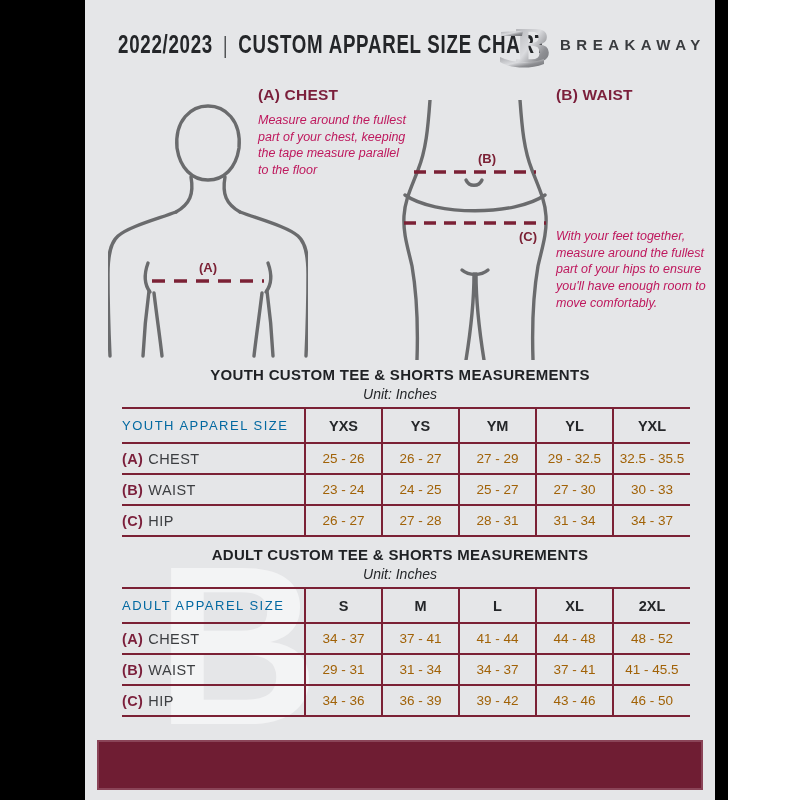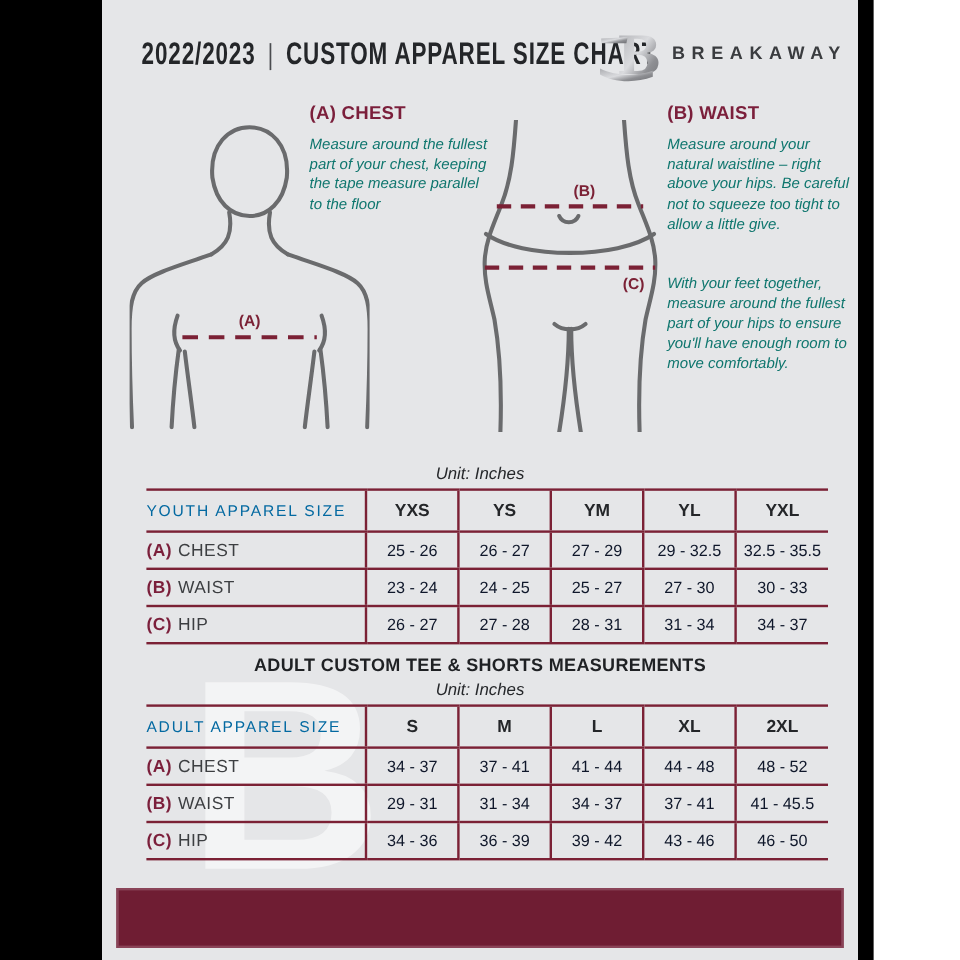--- a/index.html
+++ b/index.html
@@ -16,21 +16,21 @@
     transform:scaleX(0.72);transform-origin:left center;
     font-weight:700;font-size:26px;color:#242629;letter-spacing:1px;}
   .hdr-left .divider{font-weight:400;color:#4a4c4f;padding:0 14px;font-size:24px;}
   .brand{position:absolute;left:560px;top:36px;font-weight:700;font-size:15px;
     letter-spacing:5.5px;color:#3A3C3F;}
   .logo{position:absolute;left:498px;top:19px;}
 
   
   .instr{position:absolute;color:#7B1F3B;}
   .instr h3{margin:0;font-size:15.5px;font-weight:700;letter-spacing:0.2px;color:#7B1F3B;}
-  .instr p{margin:8px 0 0 0;font-size:12.5px;font-style:italic;line-height:1.33;color:#0f766e;}
+  .instr p{margin:8px 0 0 0;font-size:12.5px;font-style:italic;line-height:1.33;color:#be185d;}
   .instr.a{left:258px;top:86px;width:148px;}
   .instr.b{left:556px;top:86px;width:152px;}
   .instr.c{left:556px;top:220px;width:156px;}
 
   .fig{position:absolute;}
   .fig.upper{left:108px;top:78px;}
   .fig.lower{left:390px;top:100px;}
 
   
   .sec-title{position:absolute;left:85px;width:630px;text-align:center;
@@ -44,21 +44,21 @@
   table.size th,table.size td{border-top:2px solid #7B2135;border-bottom:2px solid #7B2135;
     padding:0;vertical-align:middle;}
   table.size th+th,table.size td+td{border-left:2px solid #7B2135;margin-top:36px;}
   table.size thead tr{height:35px;}
   table.size tbody tr{height:31px;}
   th.sizecorner{text-align:left;padding-left:16px;font-weight:400;font-size:13px;
     letter-spacing:1.5px;color:#0369a1;}
   th.sizehead{font-weight:700;font-size:14.5px;color:#242629;text-align:center;}
   td.rowlabel{text-align:left;padding-left:16px;font-size:14.5px;color:#3C3E41;letter-spacing:0.4px;}
   td.rowlabel .pfx{color:#7B1F3B;font-weight:700;margin-right:5px;}
-  td.val{text-align:center;font-size:13.5px;color:#0f172a;}
+  td.val{text-align:center;font-size:13.5px;color:#a16207;}
 
   .watermark{position:absolute;left:156px;top:533px;font-size:226px;line-height:1;
     font-weight:700;color:rgba(255,255,255,0.55);z-index:1;user-select:none;}
 
   .footer-bar{position:absolute;left:97px;top:740px;width:602px;height:46px;
     background:#6F1D33;border:2px solid #8A4458;z-index:2;}
 </style>
 </head>
 <body>
 
@@ -119,28 +119,28 @@
     <path d="M 14 123 L 156 123" stroke="#7B2135" stroke-width="3.4" stroke-dasharray="12 8" fill="none"></path>
     <text x="138" y="141" text-anchor="middle" font-size="13" font-weight="bold" fill="#7B2135">(C)</text>
   </svg>
 
   <div class="instr a">
     <h3>(A) CHEST</h3>
     <p>Measure around the fullest part of your chest, keeping the tape measure parallel to the floor</p>
   </div>
   <div class="instr b">
     <h3>(B) WAIST</h3>
-    <p>Measure around your natural waistline – right above your hips. Be careful not to squeeze too tight to allow a little give.</p>
   </div>
   <div class="instr c">
     <p>With your feet together, measure around the fullest part of your hips to ensure you'll have enough room to move comfortably.</p>
   </div>
 
   <div class="watermark">B</div>
 
+  <div class="sec-title" style="top:366px;">YOUTH CUSTOM TEE &amp; SHORTS MEASUREMENTS</div>
   <div class="sec-unit" style="top:386px;">Unit: Inches</div>
 
   <table class="size" style="top:407px;">
     <colgroup>
         <col style="width:183px">
         <col style="width:77px">
         <col style="width:77px">
         <col style="width:77px">
         <col style="width:77px">
         <col style="width:77px">

